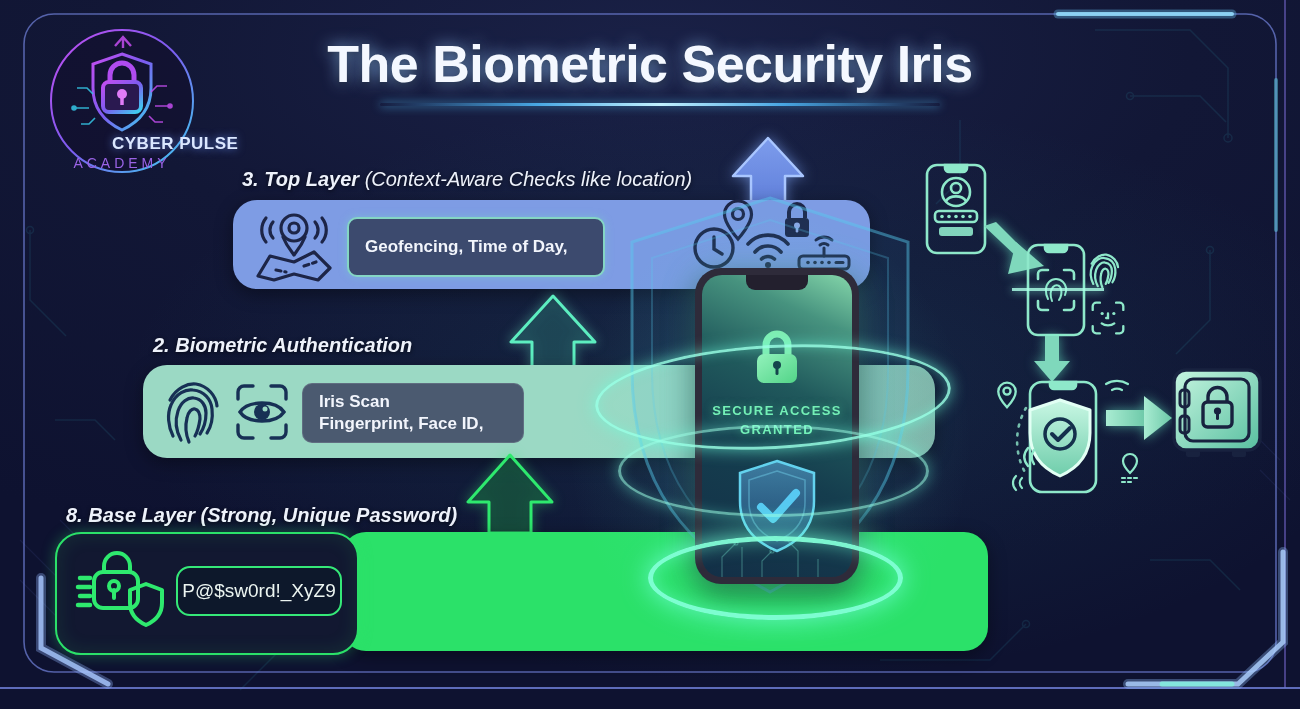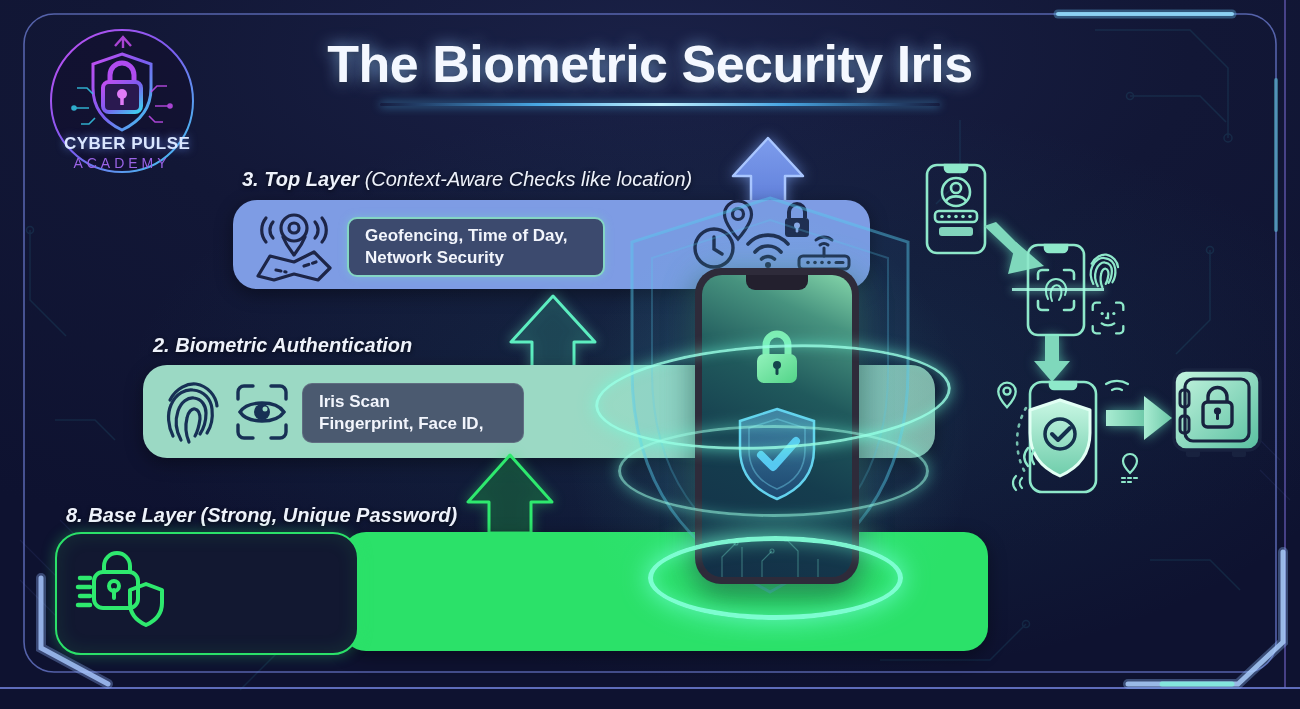--- a/index.html
+++ b/index.html
@@ -21,21 +21,21 @@
   .title{font-size:52px;font-weight:700;letter-spacing:-.5px;color:#f4f8ff;white-space:nowrap;
     text-shadow:0 0 16px rgba(150,200,255,.75),0 2px 6px rgba(0,0,0,.55);}
   .title-underline{height:3px;border-radius:2px;
     background:linear-gradient(90deg,transparent,rgba(80,190,255,.85) 28%,#c2f2ff 50%,rgba(80,190,255,.85) 72%,transparent);
     box-shadow:0 0 10px rgba(90,200,255,.8);}
   .ring{position:absolute;border-radius:50%;border:3px solid rgba(150,255,228,.85);
     box-shadow:0 0 16px rgba(110,255,220,.65), inset 0 0 12px rgba(110,255,220,.35);}
   .glow-mint{filter:drop-shadow(0 0 6px rgba(110,245,205,.55));}
   .glow-blue{filter:drop-shadow(0 0 7px rgba(130,170,255,.6));}
   .glow-green{filter:drop-shadow(0 0 6px rgba(60,235,120,.55));}
-  .brand1{font-size:17px;font-weight:800;letter-spacing:.5px;color:#dbe7ff;text-shadow:0 0 8px rgba(110,150,255,.8);white-space:nowrap;}
+  .brand1{font-size:17px;font-weight:800;letter-spacing:.5px;color:#dbe7ff;text-shadow:0 0 8px rgba(110,150,255,.8);white-space:nowrap;margin-left:48px;}
   .brand2{font-size:14px;font-weight:400;letter-spacing:4px;color:#9a63e6;white-space:nowrap;}
   .phone{background:#2e2b3a;border-radius:26px;box-shadow:0 0 34px rgba(110,235,215,.28),0 10px 30px rgba(0,0,0,.5);padding:7px;}
   .screen{width:100%;height:100%;border-radius:20px;position:relative;overflow:hidden;
     background:linear-gradient(205deg,#84d6aa 0%,#47937f 16%,#20595c 38%,#153d4e 62%,#132f47 100%);}
   .notch{position:absolute;top:0;left:50%;transform:translateX(-50%);width:62px;height:15px;background:#23202e;border-radius:0 0 9px 9px;}
   .status{font-size:13px;font-weight:800;letter-spacing:1.4px;color:var(--status-green,#74efb6);text-align:center;line-height:19px;
     text-shadow:0 0 8px rgba(90,240,170,.5);}
 </style>
 </head>
 <body>
@@ -131,21 +131,20 @@
       <path d="M28 64 l10 2 M56 60 l12 -4" stroke-dasharray="5 4"></path>
       <circle cx="46" cy="22" r="13"></circle>
         <circle cx="46" cy="22" r="5"></circle>
       <path d="M35 31 C39 41 44 46 46 49 C48 46 53 41 57 31"></path>
       <path d="M18 12 A19 19 0 0 0 18 36 M25 16 A12 12 0 0 0 25 32"></path>
       <path d="M74 12 A19 19 0 0 1 74 36 M67 16 A12 12 0 0 1 67 32"></path>
     </g>
   </svg>
   <div class="abs chip mint-border" style="left:347px;top:217px;width:222px;height:56px;">
     <div>Geofencing, Time of Day,</div>
-    <div>Network Security</div>
   </div>
   <svg class="abs" style="left:691px;top:225px" width="46" height="46" viewBox="0 0 46 46">
     <g fill="none" stroke="#1d2547" stroke-width="3.4" stroke-linecap="round">
       <circle cx="23" cy="23" r="19"></circle>
         <path d="M23 12 V24 L31 29"></path>
     </g>
   </svg>
   <svg class="abs" style="left:721px;top:198px" width="34" height="44" viewBox="0 0 34 44">
     <g fill="none" stroke="#1d2547" stroke-width="3.2">
       <path d="M17 3 C9.5 3 3.5 9 3.5 16.5 C3.5 26 17 41 17 41 C17 41 30.5 26 30.5 16.5 C30.5 9 24.5 3 17 3 Z"></path>
@@ -224,20 +223,23 @@
   <svg class="abs" style="left:70px;top:546px" width="100" height="96" viewBox="0 0 100 96">
     <g fill="none" stroke="#2ee96e" stroke-width="4" stroke-linecap="round" stroke-linejoin="round">
       <path d="M34 26 v-6 a13 13 0 0 1 26 0 v6"></path>
       <rect x="24" y="26" width="44" height="36" rx="9"></rect>
       <circle cx="44" cy="40" r="5"></circle>
         <path d="M44 44 v8"></path>
       <path d="M10 32 h10 M8 41 h12 M10 50 h10 M8 59 h12" stroke-width="4.5"></path>
       <path d="M76 38 l16 6 v13 c0 12 -7 18 -16 22 c-9 -4 -16 -10 -16 -22 v-13 z"></path>
     </g>
   </svg>
+  <div class="abs" style="left:176px;top:566px;width:162px;height:46px;border:2px solid #35e878;border-radius:14px;background:rgba(10,25,38,.55);display:flex;align-items:center;justify-content:center;">
+    <span style="font-size:19px;color:#ecf5f1;">P@$sw0rd!_XyZ9</span>
+  </div>
 
   <div class="abs" style="left:560px;top:200px;width:420px;height:440px;background:radial-gradient(ellipse at 50% 55%, rgba(90,230,205,.16), transparent 68%);"></div>
   <svg class="abs" style="left:608px;top:190px" width="324" height="410" viewBox="0 0 324 410">
     <path d="M162 8 L300 52 V180 C300 300 240 360 162 402 C84 360 24 300 24 180 V52 Z" fill="rgba(60,150,200,.08)" stroke="rgba(86,205,240,.45)" stroke-width="3"></path>
     <path d="M162 30 L280 68 V182 C280 288 228 342 162 380 C96 342 44 288 44 182 V68 Z" fill="none" stroke="rgba(86,205,240,.25)" stroke-width="2"></path>
   </svg>
 
   <div class="abs phone" style="left:695px;top:268px;width:150px;height:302px;">
     <div class="screen">
       <div class="notch"></div>
@@ -246,20 +248,24 @@
             <linearGradient id="lockg" x1="0" y1="0" x2="1" y2="1">
           <stop offset="0" stop-color="#93f2bc"></stop>
               <stop offset="1" stop-color="#52d488"></stop>
             </linearGradient>
           </defs>
         <path d="M17 27 V18 a11 11 0 0 1 22 0 V27" stroke="#7fedb2" stroke-width="7" fill="none" stroke-linecap="round"></path>
         <rect x="8" y="27" width="40" height="29" rx="7" fill="url(#lockg)"></rect>
         <circle cx="28" cy="38" r="4" fill="#14444c"></circle>
           <rect x="26.5" y="39" width="3" height="9" rx="1.5" fill="#14444c"></rect>
       </svg>
+      <div class="status" style="margin-top:14px;">
+        <div>SECURE ACCESS</div>
+        <div>GRANTED</div>
+      </div>
       <svg style="margin:18px auto 0" width="86" height="98" viewBox="0 0 86 98">
         <defs>
             <linearGradient id="ssg" x1="0" y1="0" x2="0" y2="1">
           <stop offset="0" stop-color="rgba(85,160,205,.65)"></stop>
               <stop offset="1" stop-color="rgba(35,80,135,.6)"></stop>
             </linearGradient>
           </defs>
         <path d="M43 4 L80 16 V44 C80 70 65 85 43 94 C21 85 6 70 6 44 V16 Z" fill="url(#ssg)" stroke="#63d2ee" stroke-width="2.5"></path>
         <path d="M43 14 L71 23 V45 C71 65 60 77 43 84 C26 77 15 65 15 45 V23 Z" fill="none" stroke="rgba(120,220,245,.4)" stroke-width="1.6"></path>
         <path d="M27 50 L39 62 L62 36" stroke="#57c9f2" stroke-width="8" fill="none" stroke-linecap="round" stroke-linejoin="round"></path>

